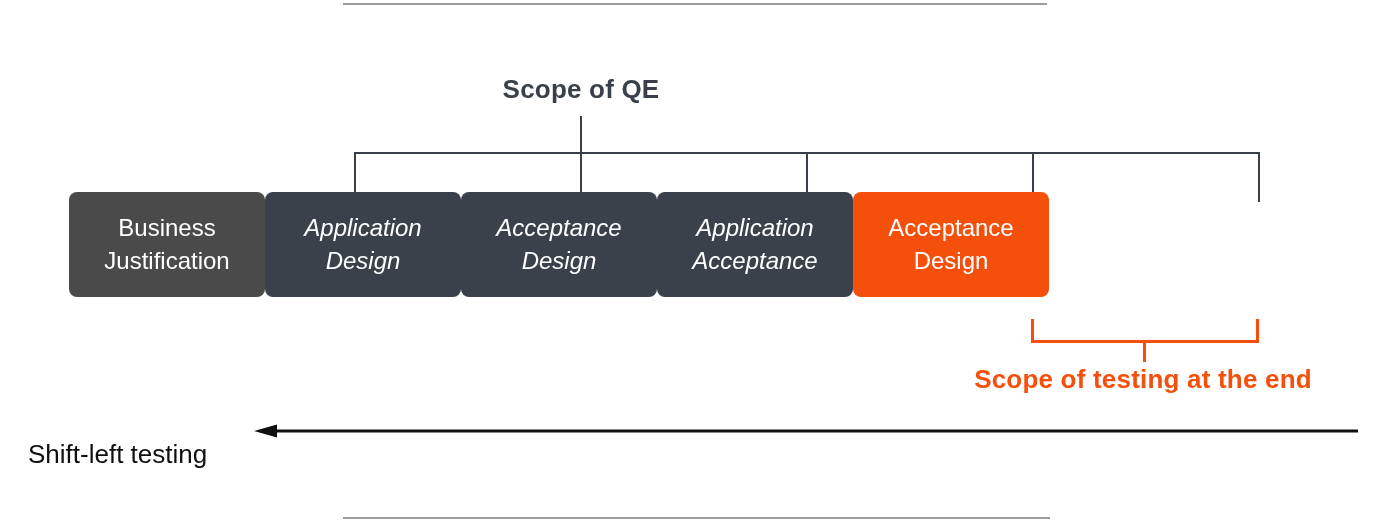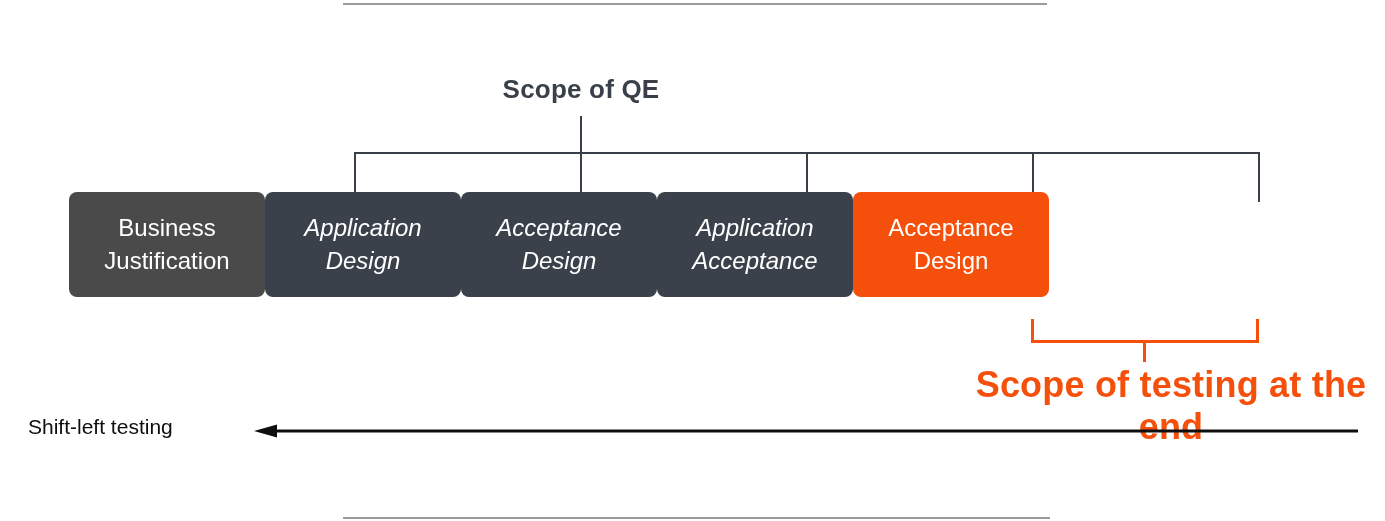--- a/index.html
+++ b/index.html
@@ -37,27 +37,27 @@
     width:196px;height:105px;border-radius:8px;
     display:flex;align-items:center;justify-content:center;
     text-align:center;color:#fff;font-size:24px;line-height:1.35;
     padding:0 8px;
   }
   .stage-gray{background:var(--gray-box);}
   .stage-slate{background:var(--slate);font-style:italic;}
   .stage-orange{background:var(--orange);}
 
   .scope-testing-label{
-    position:absolute;left:971px;top:364px;width:400px;
-    text-align:center;font-size:36px;font-weight:bold;color:var(--orange);
+    position:absolute;left:943px;top:364px;width:400px;
+    text-align:center;font-size:26px;font-weight:bold;color:var(--orange);
     letter-spacing:.2px;
   }
   .shift-left-label{
-    position:absolute;left:28px;top:415px;
-    font-size:21px;color:var(--arrow-black);
+    position:absolute;left:28px;top:439px;
+    font-size:26px;color:var(--arrow-black);
   }
   .shift-arrow-svg{position:absolute;left:252px;top:421px;}
 </style>
 </head>
 <body>
 
 <div class="canvas">
 
   <div class="hline border-line" style="left:343px;top:3px;width:704px;"></div>
   <div class="hline border-line" style="left:343px;top:517px;width:707px;"></div>

